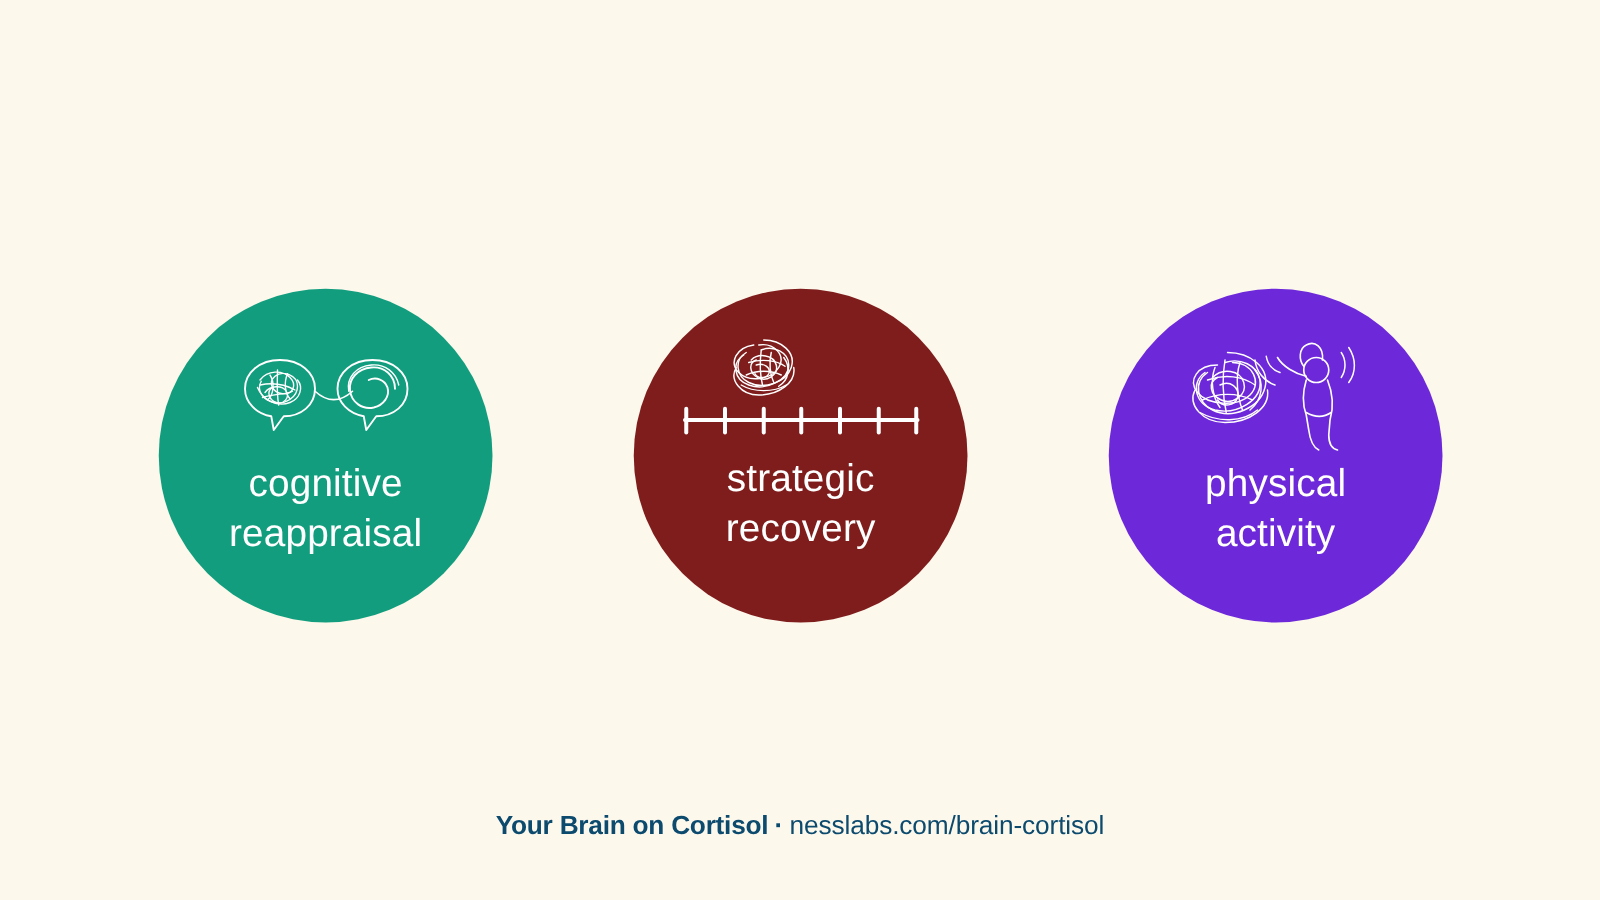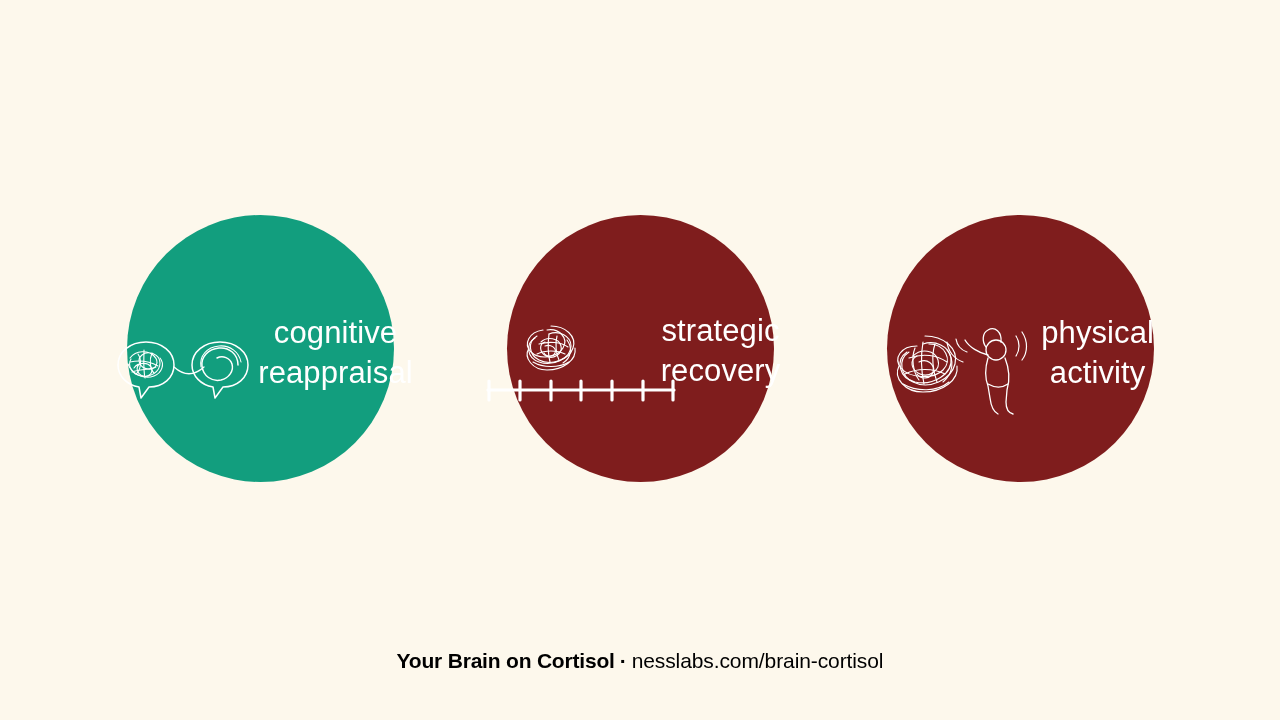--- a/index.html
+++ b/index.html
@@ -22,28 +22,28 @@
   
   .circles-row {
     position: absolute;
     left: 0;
     top: 215px;
     width: 1280px;
     height: 268px;
   }
   .circle {
     position: absolute;
-    top: 0;
+    top: 16px;
     width: 267px;
     height: 267px;
     border-radius: 50%;
     display: flex;
-    flex-direction: row;
+    flex-direction: column;
     align-items: center;
-    justify-content: center;
+    justify-content: flex-start;
     box-sizing: border-box;
   }
   .circle-0 { left: 127px; }
   .circle-1 { left: 507px; }
   .circle-2 { left: 887px; }
 
   .icon-wrap {
     width: 160px;
     height: 86px;
     margin-top: 42px;
@@ -157,21 +157,21 @@
           <path d="M100 59 L100 78" stroke-width="3.2"></path>
           <path d="M131 59 L131 78" stroke-width="3.2"></path>
           <path d="M162 59 L162 78" stroke-width="3.2"></path>
           <path d="M192 59 L192 78" stroke-width="3.2"></path>
         </svg>
       </div>
       <div class="circle-label">strategic
 recovery</div>
     </div>
 
-    <div class="circle circle-2" style="background: #7f1d1d;">
+    <div class="circle circle-2" style="background: #6d28d9;">
       <div class="icon-wrap">
         <svg width="150" height="96" viewBox="0 0 150 96" fill="none" stroke="#ffffff" stroke-width="1.3" stroke-linecap="round" stroke-linejoin="round">
 
           <g stroke-width="1.15">
             <path d="M28 24 C12 24 4 36 12 46 C20 56 44 58 54 48 C64 38 56 22 40 22"></path>
             <path d="M18 30 C6 38 10 56 26 60 C44 64 64 52 62 36 C60 24 46 18 34 22"></path>
             <path d="M36 14 C54 14 70 26 66 42 C62 58 40 68 24 60 C12 54 8 38 20 30"></path>
             <path d="M10 44 C4 56 16 70 34 70 C54 70 70 58 68 44"></path>
             <path d="M24 34 C32 26 46 28 49 38 C52 48 40 56 31 52 C22 48 20 38 28 34"></path>
             <path d="M30 40 C38 36 46 42 44 50 C42 57 32 58 28 52"></path>
@@ -201,17 +201,17 @@
           <path d="M78 30 C72 28 68 23 67 17" stroke-width="1.2"></path>
           <path d="M74 40 C65 37 59 29 58 20" stroke-width="1.2"></path>
         </svg>
       </div>
       <div class="circle-label">physical
 activity</div>
     </div>
 
   </div>
 
-  <div class="footer" style="color: #000000;">
+  <div class="footer" style="color: #0c4a6e;">
     <span class="footer-title">Your Brain on Cortisol</span><span class="footer-sep">·</span><span class="footer-url">nesslabs.com/brain-cortisol</span>
   </div>
 
 </div>
 
 </body></html>

